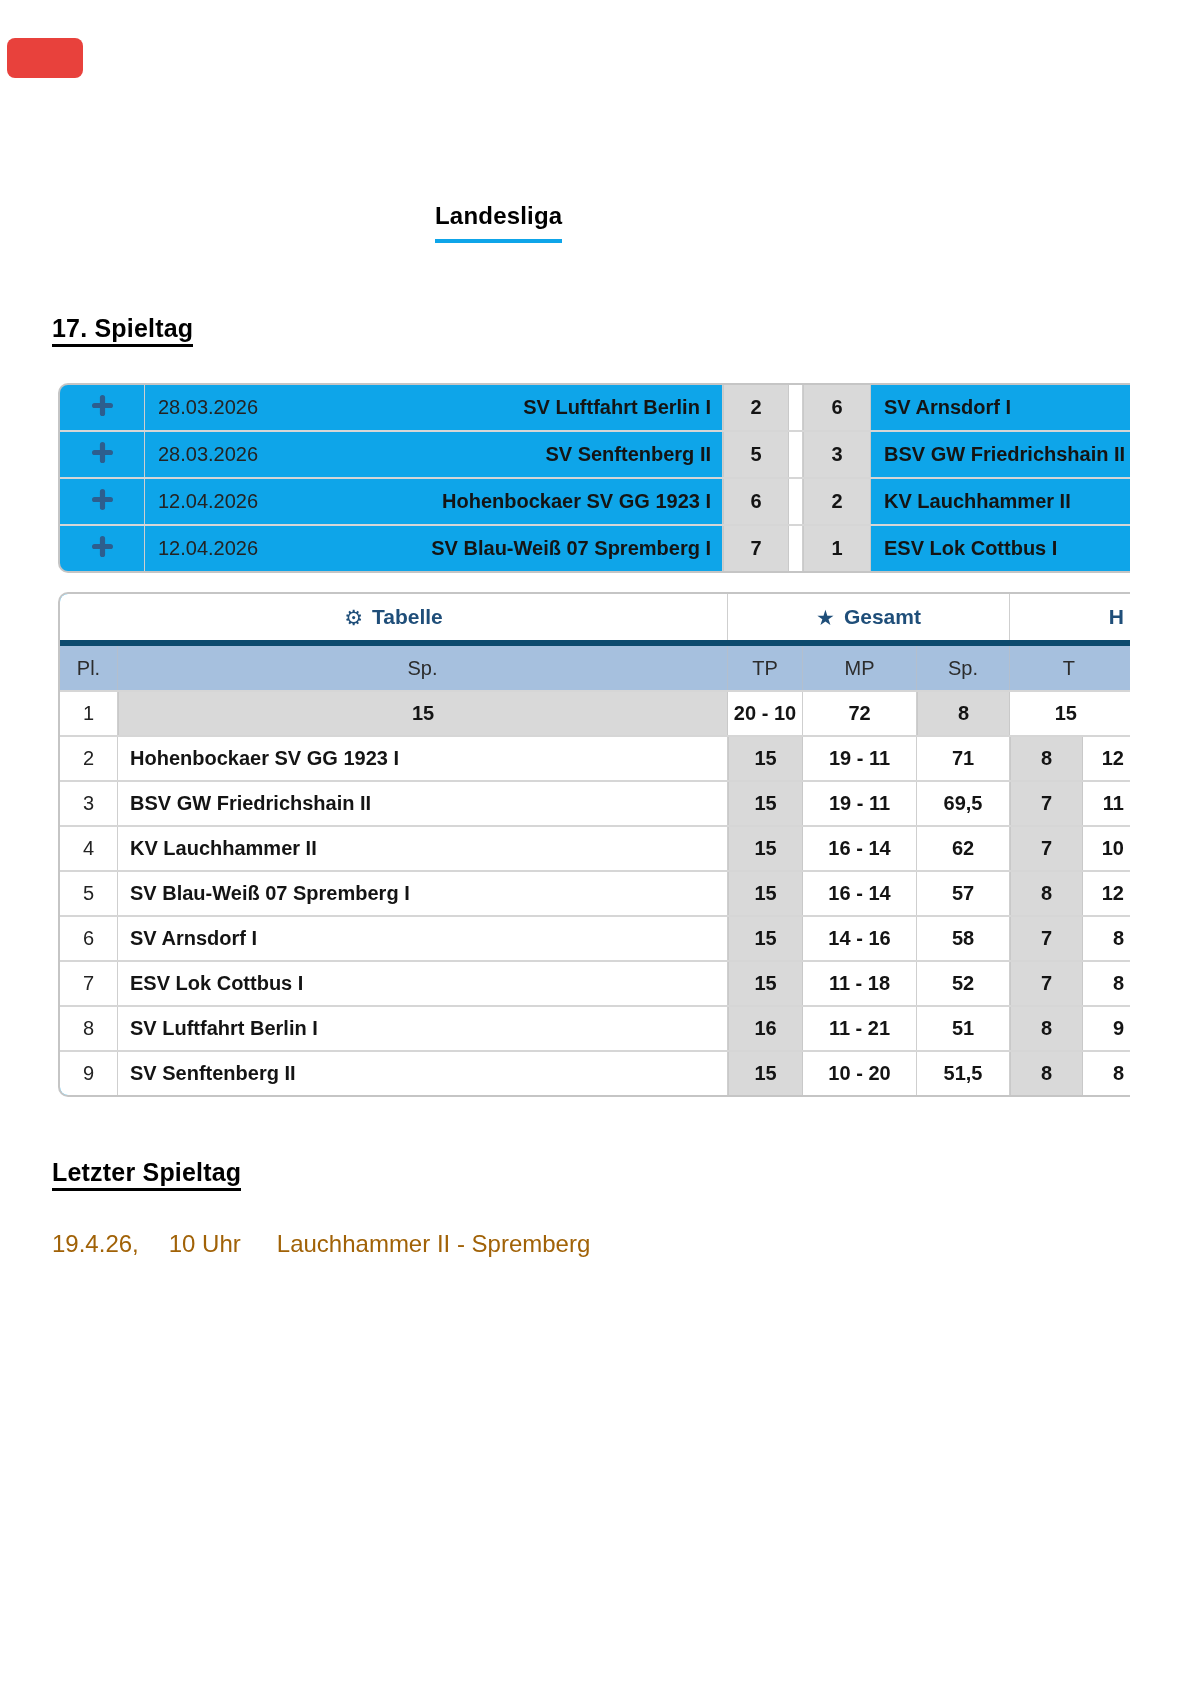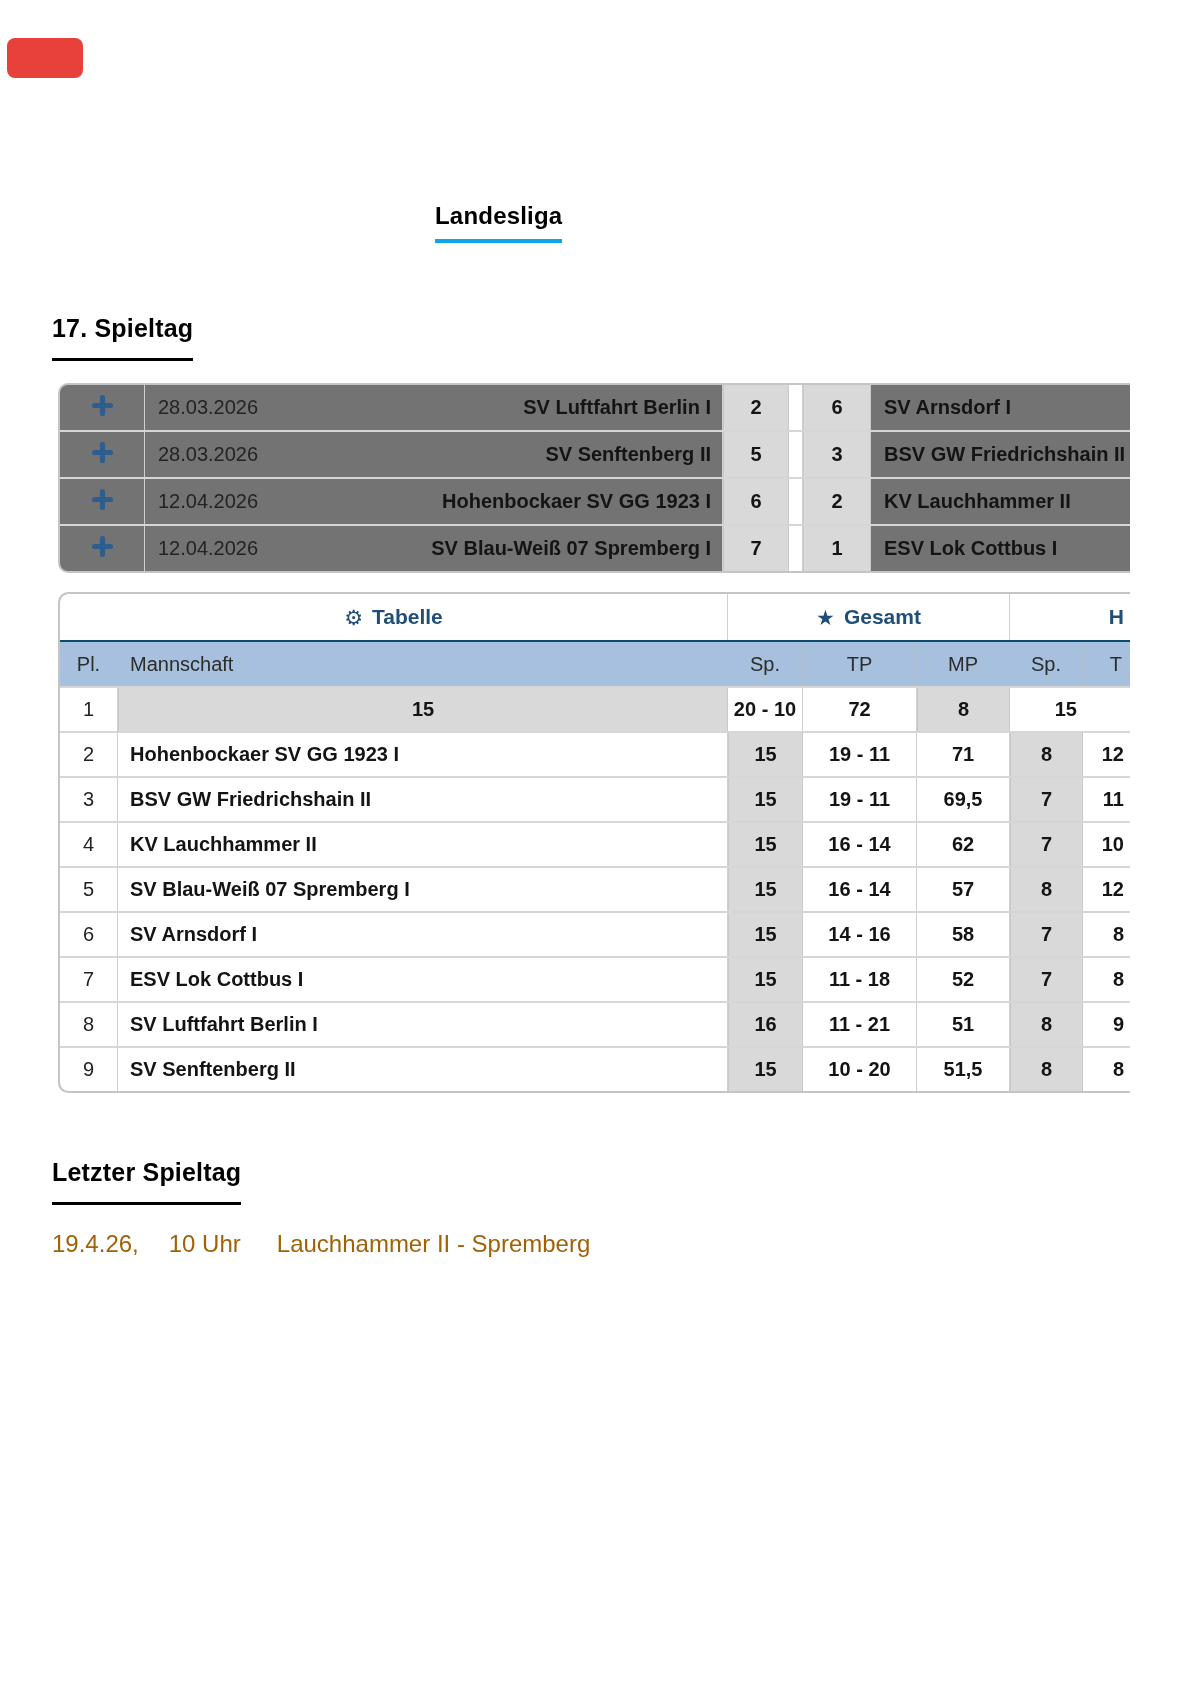--- a/index.html
+++ b/index.html
@@ -11,28 +11,28 @@
   
   .red-bar{position:absolute;left:7px;top:38px;width:76px;height:40px;background:#e8413c;border-radius:8px;}
 
   
   .doc-title{
     position:absolute;left:435px;top:202px;font-size:24px;font-weight:700;color:#000;
     border-bottom:4px solid #0ea5e9;padding-bottom:9px;letter-spacing:.2px;
   }
   .section-heading{
     position:absolute;font-size:25px;font-weight:700;color:#000;
-    border-bottom:3px solid #000;padding-bottom:15px;letter-spacing:.2px;
+    border-bottom:3px solid #000;padding-bottom:1px;letter-spacing:.2px;
   }
   #heading-matchday{left:52px;top:314px;}
   #heading-last{left:52px;top:1158px;}
 
   
   .cut-table{
-    position:absolute;left:58px;width:1072px;background:#737373;
+    position:absolute;left:58px;width:1072px;background:#0ea5e9;
     border:2px solid #c5c5c5;border-right:none;
     border-radius:10px 0 0 10px;overflow:hidden;box-sizing:border-box;
   }
   .vline{border-right:1px solid #cfcfcf;}
 
   
   #results{top:383px;}
   .r-row{display:grid;grid-template-columns:85px 578px 66px 14px 68px 1fr;height:45px;}
   .r-row + .r-row{border-top:2px solid #d6d6d6;}
   .r-plus{display:flex;align-items:center;justify-content:center;cursor:pointer;}
@@ -45,21 +45,21 @@
   .r-away{display:flex;align-items:center;padding-left:13px;font-size:20px;font-weight:700;color:#141414;white-space:nowrap;}
 
   
   #standings{top:592px;}
   .g-row{display:grid;grid-template-columns:668px 282px 1fr;height:46px;background:#fff;}
   .g-cell{display:flex;align-items:center;justify-content:center;gap:9px;
           font-size:21px;font-weight:700;color:#1f4e79;}
   .g-cell .g-icon{font-size:21px;font-weight:400;line-height:1;}
   .g-cell.g-cut{justify-content:flex-end;padding-right:6px;}
   .s-head{display:grid;grid-template-columns:58px 610px 75px 114px 93px 73px 1fr;height:44px;
-          background:#a6c0de;border-top:2px solid #0c4a6e;font-size:20px;font-weight:400;color:#2c2c2c;}
+          background:#a6c0de;border-top:6px solid #0c4a6e;font-size:20px;font-weight:400;color:#2c2c2c;}
   .s-head>div{display:flex;align-items:center;justify-content:center;}
   .s-head>div.vline{border-right:1px solid #b3bfce;}
   .s-head .h-team{justify-content:flex-start;padding-left:12px;}
   .s-head .h-cut{justify-content:flex-end;padding-right:8px;}
   .s-row{display:grid;grid-template-columns:58px 610px 75px 114px 93px 73px 1fr;height:43px;
          border-top:2px solid #d6d6d6;background:#fff;}
   .s-row>div{display:flex;align-items:center;justify-content:center;font-size:20px;}
   .s-rank{font-weight:400;color:#232323;}
   .s-team{justify-content:flex-start !important;padding-left:12px;font-weight:700;color:#141414;white-space:nowrap;}
   .s-num{font-weight:700;color:#141414;}
@@ -159,21 +159,20 @@
       <span class="g-icon">★</span>
       <span>Gesamt</span>
     </div>
     <div class="g-cell g-cut">
       <span>H</span>
     </div>
   </div>
 
   <div class="s-head">
     <div class="vline">Pl.</div>
-    <div class="vline h-team">Mannschaft</div>
     <div class="vline">Sp.</div>
     <div class="vline">TP</div>
     <div class="vline">MP</div>
     <div class="vline">Sp.</div>
     <div class="h-cut">T</div>
   </div>
 
   <div class="s-row">
     <div class="s-rank vline">1</div>
     <div class="s-num s-gray">15</div>

